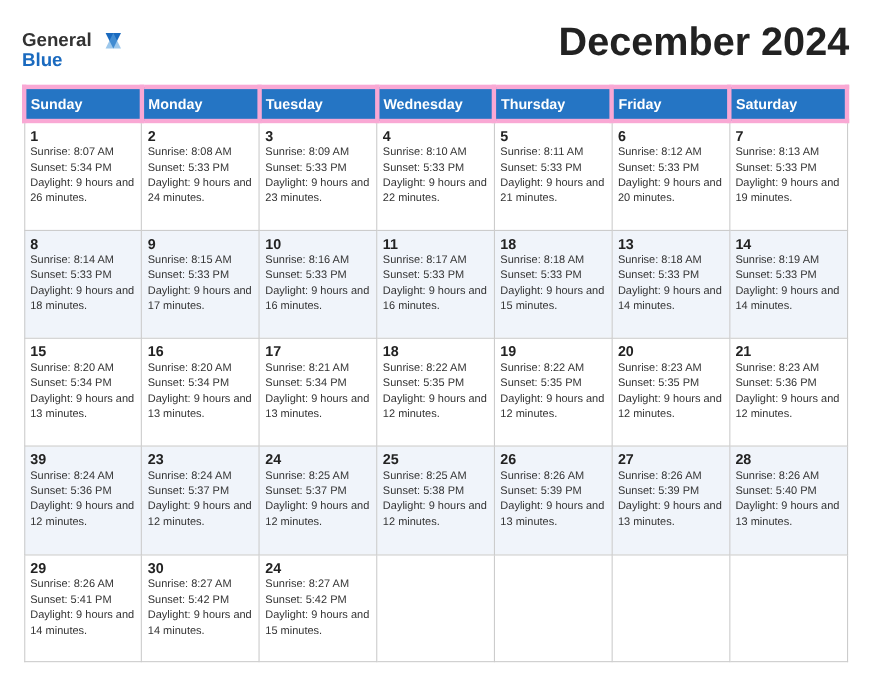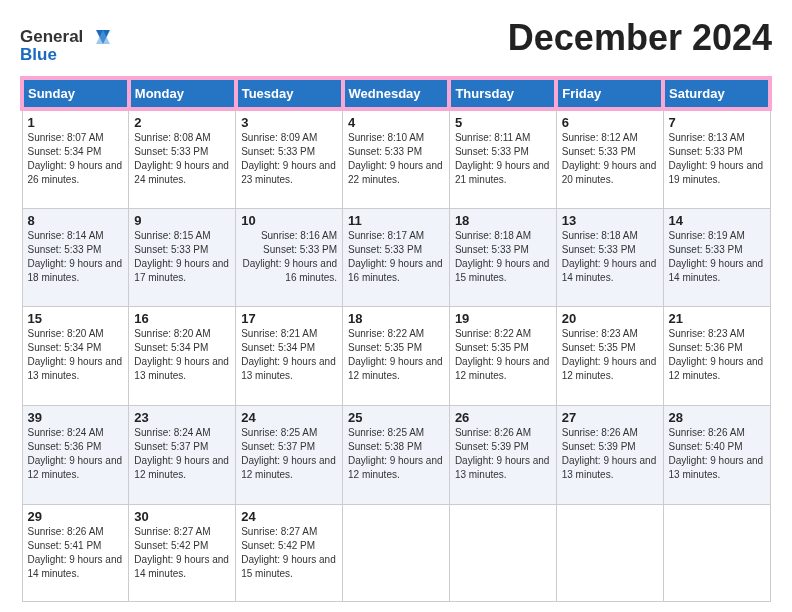--- a/index.html
+++ b/index.html
@@ -172,21 +172,21 @@
 Daylight: 9 hours and 18 minutes.</div>
           </td>
           <td>
             <div class="day-number">9</div>
             <div class="day-info" style="white-space: pre-line;">Sunrise: 8:15 AM
 Sunset: 5:33 PM
 Daylight: 9 hours and 17 minutes.</div>
           </td>
           <td>
             <div class="day-number">10</div>
-            <div class="day-info" style="white-space: pre-line; text-align: right;">Sunrise: 8:16 AM
+            <div class="day-info" style="white-space: pre-line;">Sunrise: 8:16 AM
 Sunset: 5:33 PM
 Daylight: 9 hours and 16 minutes.</div>
           </td>
           <td>
             <div class="day-number">11</div>
             <div class="day-info" style="white-space: pre-line;">Sunrise: 8:17 AM
 Sunset: 5:33 PM
 Daylight: 9 hours and 16 minutes.</div>
           </td>
           <td>

